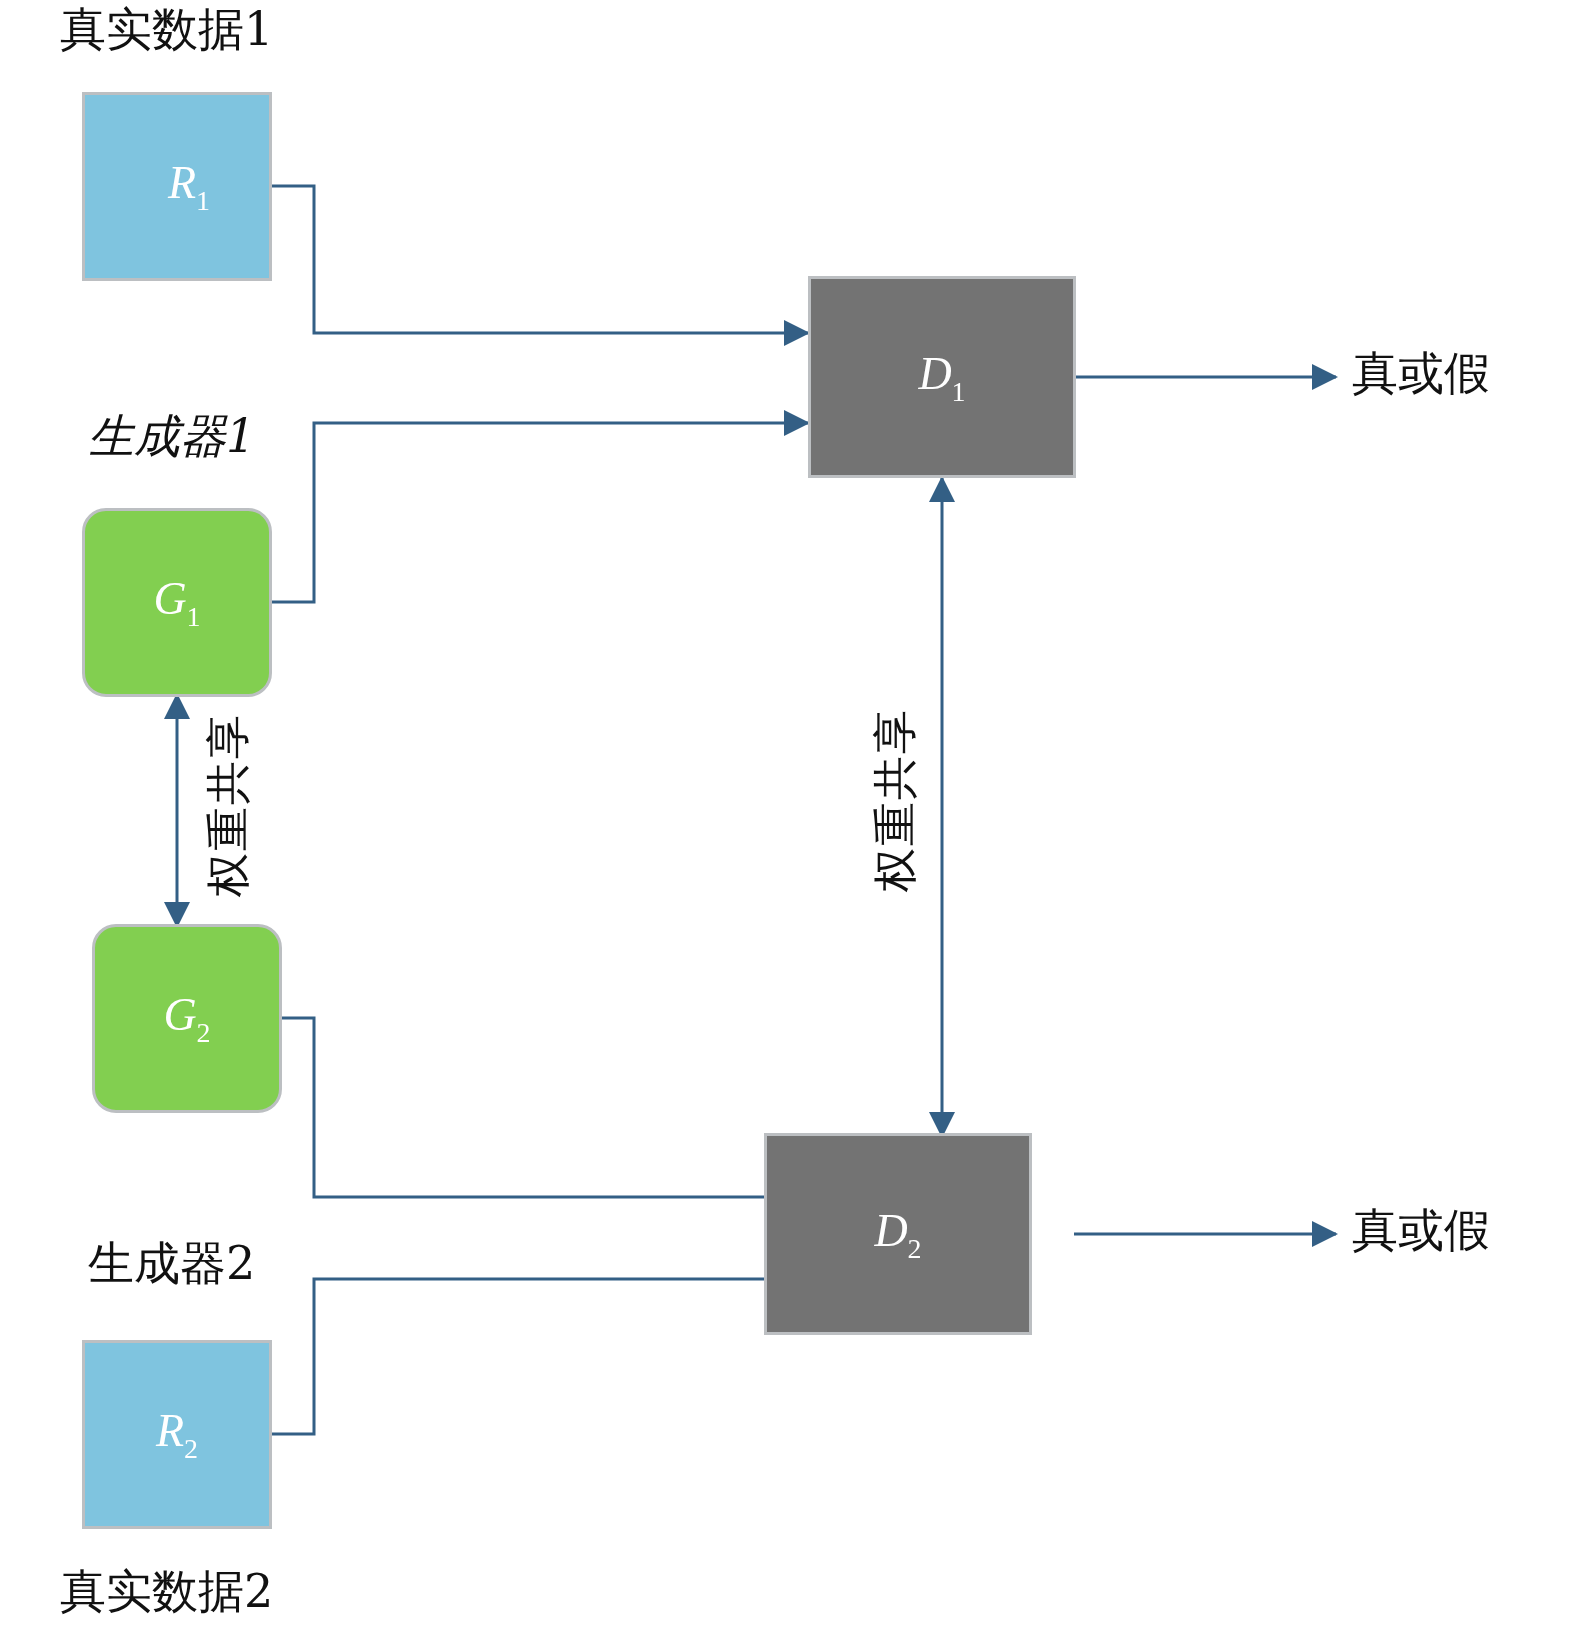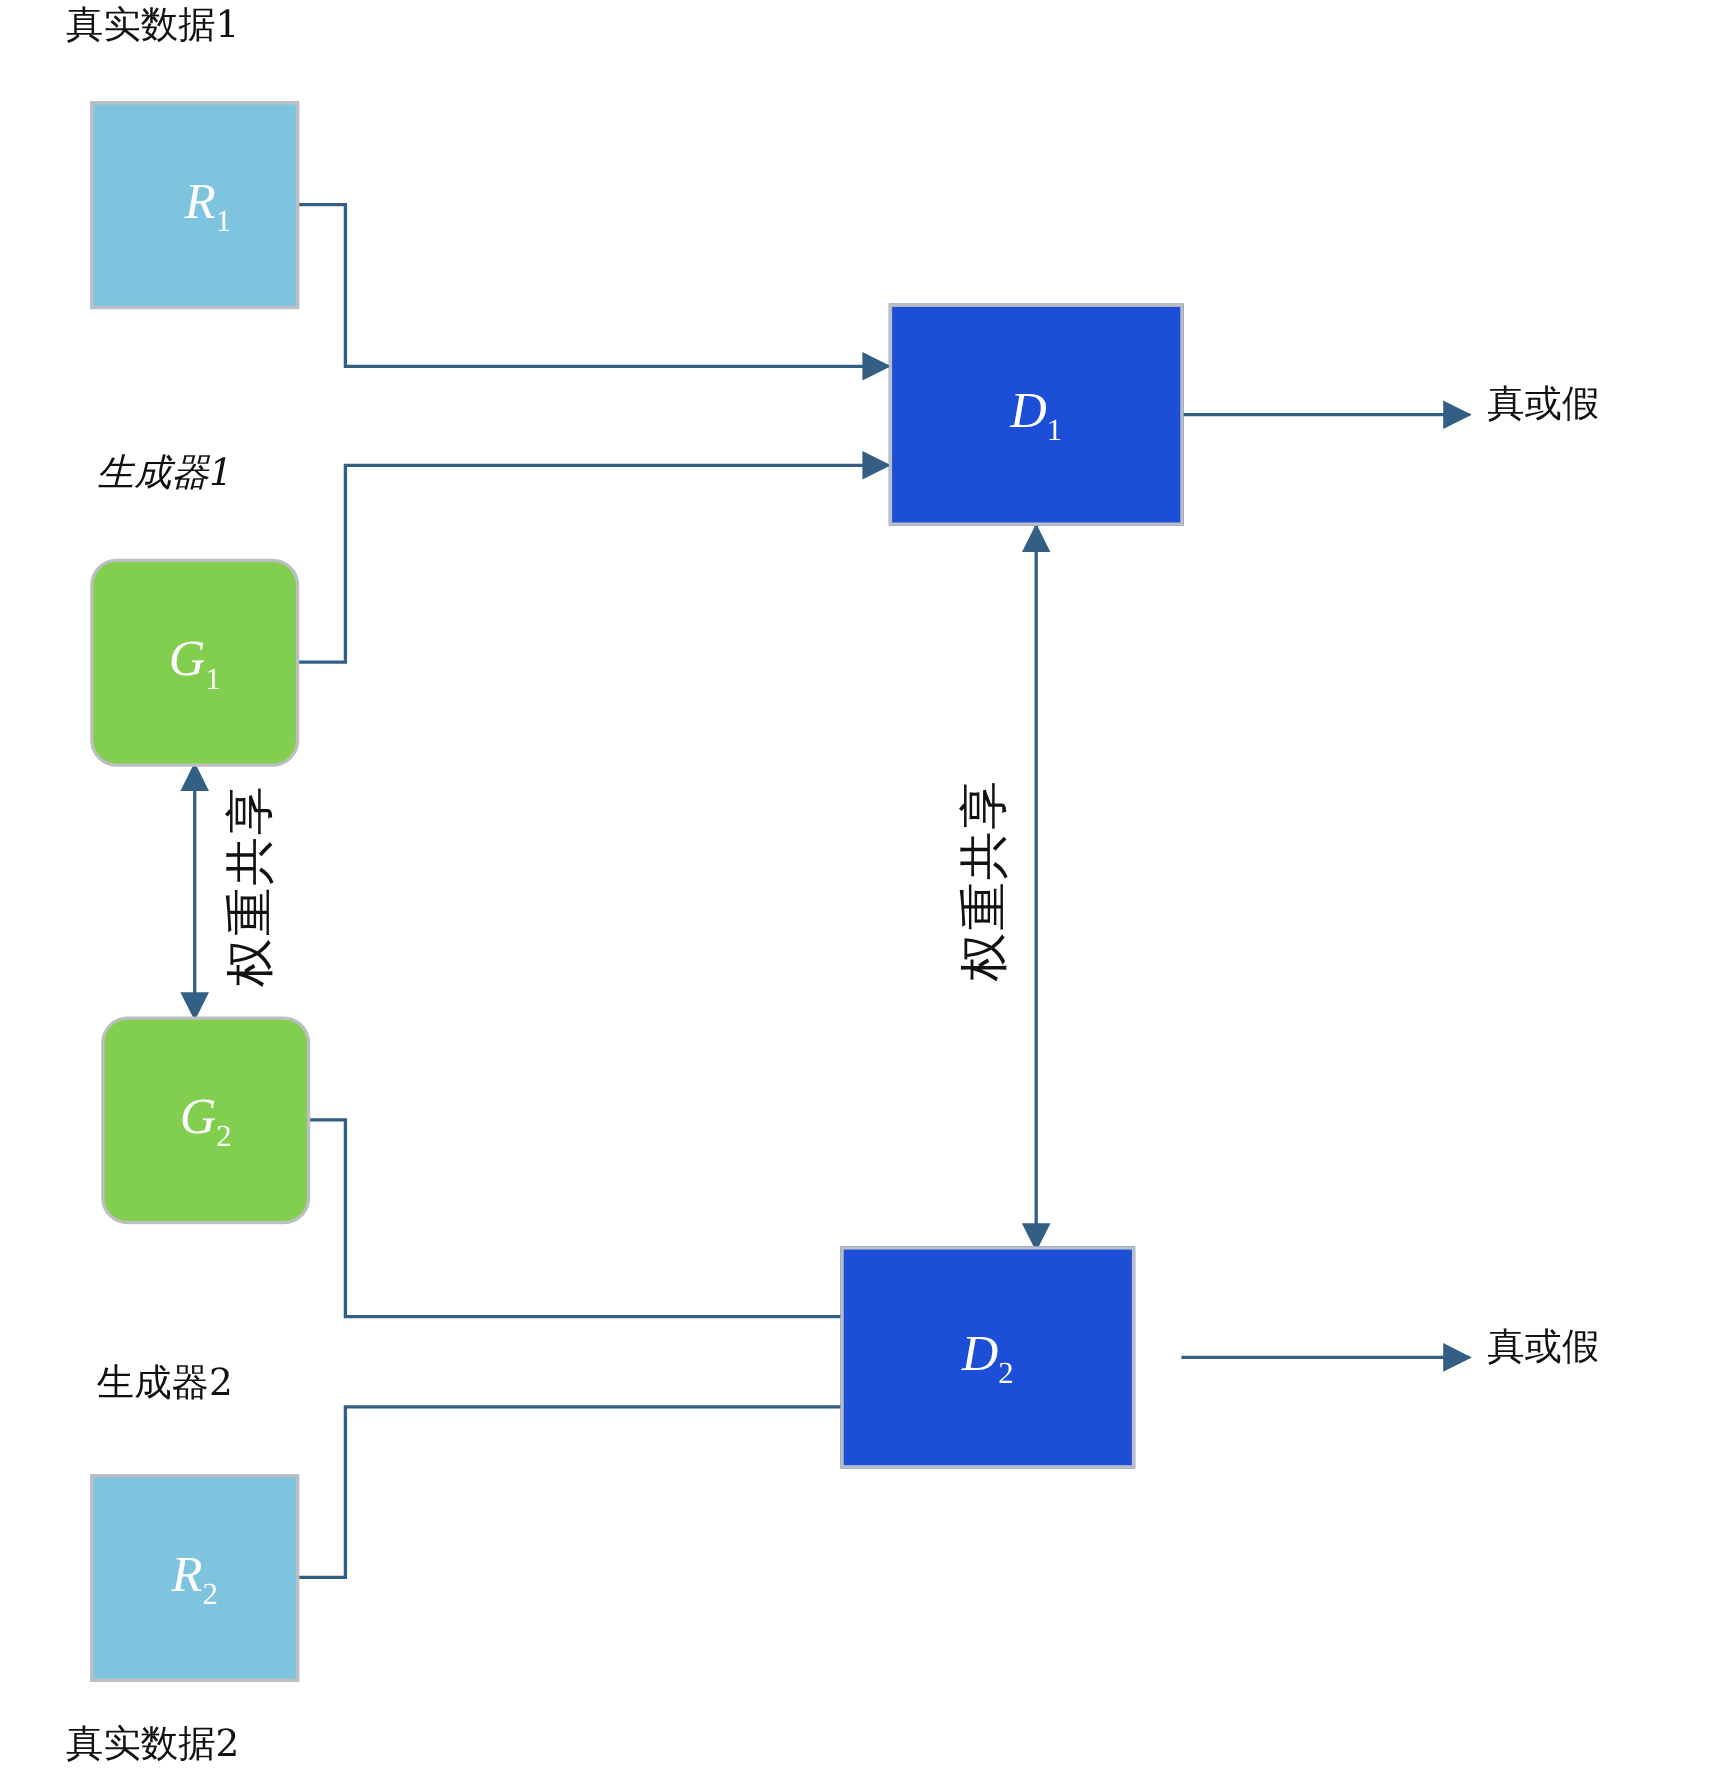--- a/index.html
+++ b/index.html
@@ -3,24 +3,24 @@
 <meta charset="utf-8">
 <style>
   html, body { margin:0; padding:0; background:#ffffff; }
   body { width:1575px; height:1627px; position:relative; overflow:hidden;
          font-family:"DejaVu Serif","Liberation Serif",serif; }
   svg { position:absolute; left:0; top:0; }
   .box { position:absolute; box-sizing:border-box; border:3px solid #bcbfc2;
          display:flex; align-items:center; justify-content:center; }
   .real { background:#7fc4df; }
   .gen  { background:#82cf50;border-radius:24px; }
-  .disc { background:#1d4ed8; }
+  .disc { background:#737373; }
   .sym { color:#ffffff; font-family:"Liberation Serif",serif; font-style:italic; font-size:46px; }
   .sym sub { font-style:normal; font-size:28px; vertical-align:-12px; }
-  .label { position:absolute; color:#111; font-size:34px; white-space:nowrap; line-height:1; }
+  .label { position:absolute; color:#111; font-size:46px; white-space:nowrap; line-height:1; }
   .vlabel { position:absolute; color:#111; font-size:44px; white-space:nowrap; line-height:1;
             transform:rotate(-90deg); transform-origin:center center; letter-spacing:2px; }
 </style>
 </head>
 <body>
 
 <svg width="1575" height="1627">
   <defs>
     <marker id="ah" markerWidth="10" markerHeight="10" refX="9" refY="5" orient="auto" markerUnits="userSpaceOnUse" viewBox="0 0 10 10">
       <path d="M0,0 L10,5 L0,10 z" fill="#335f85"></path>

